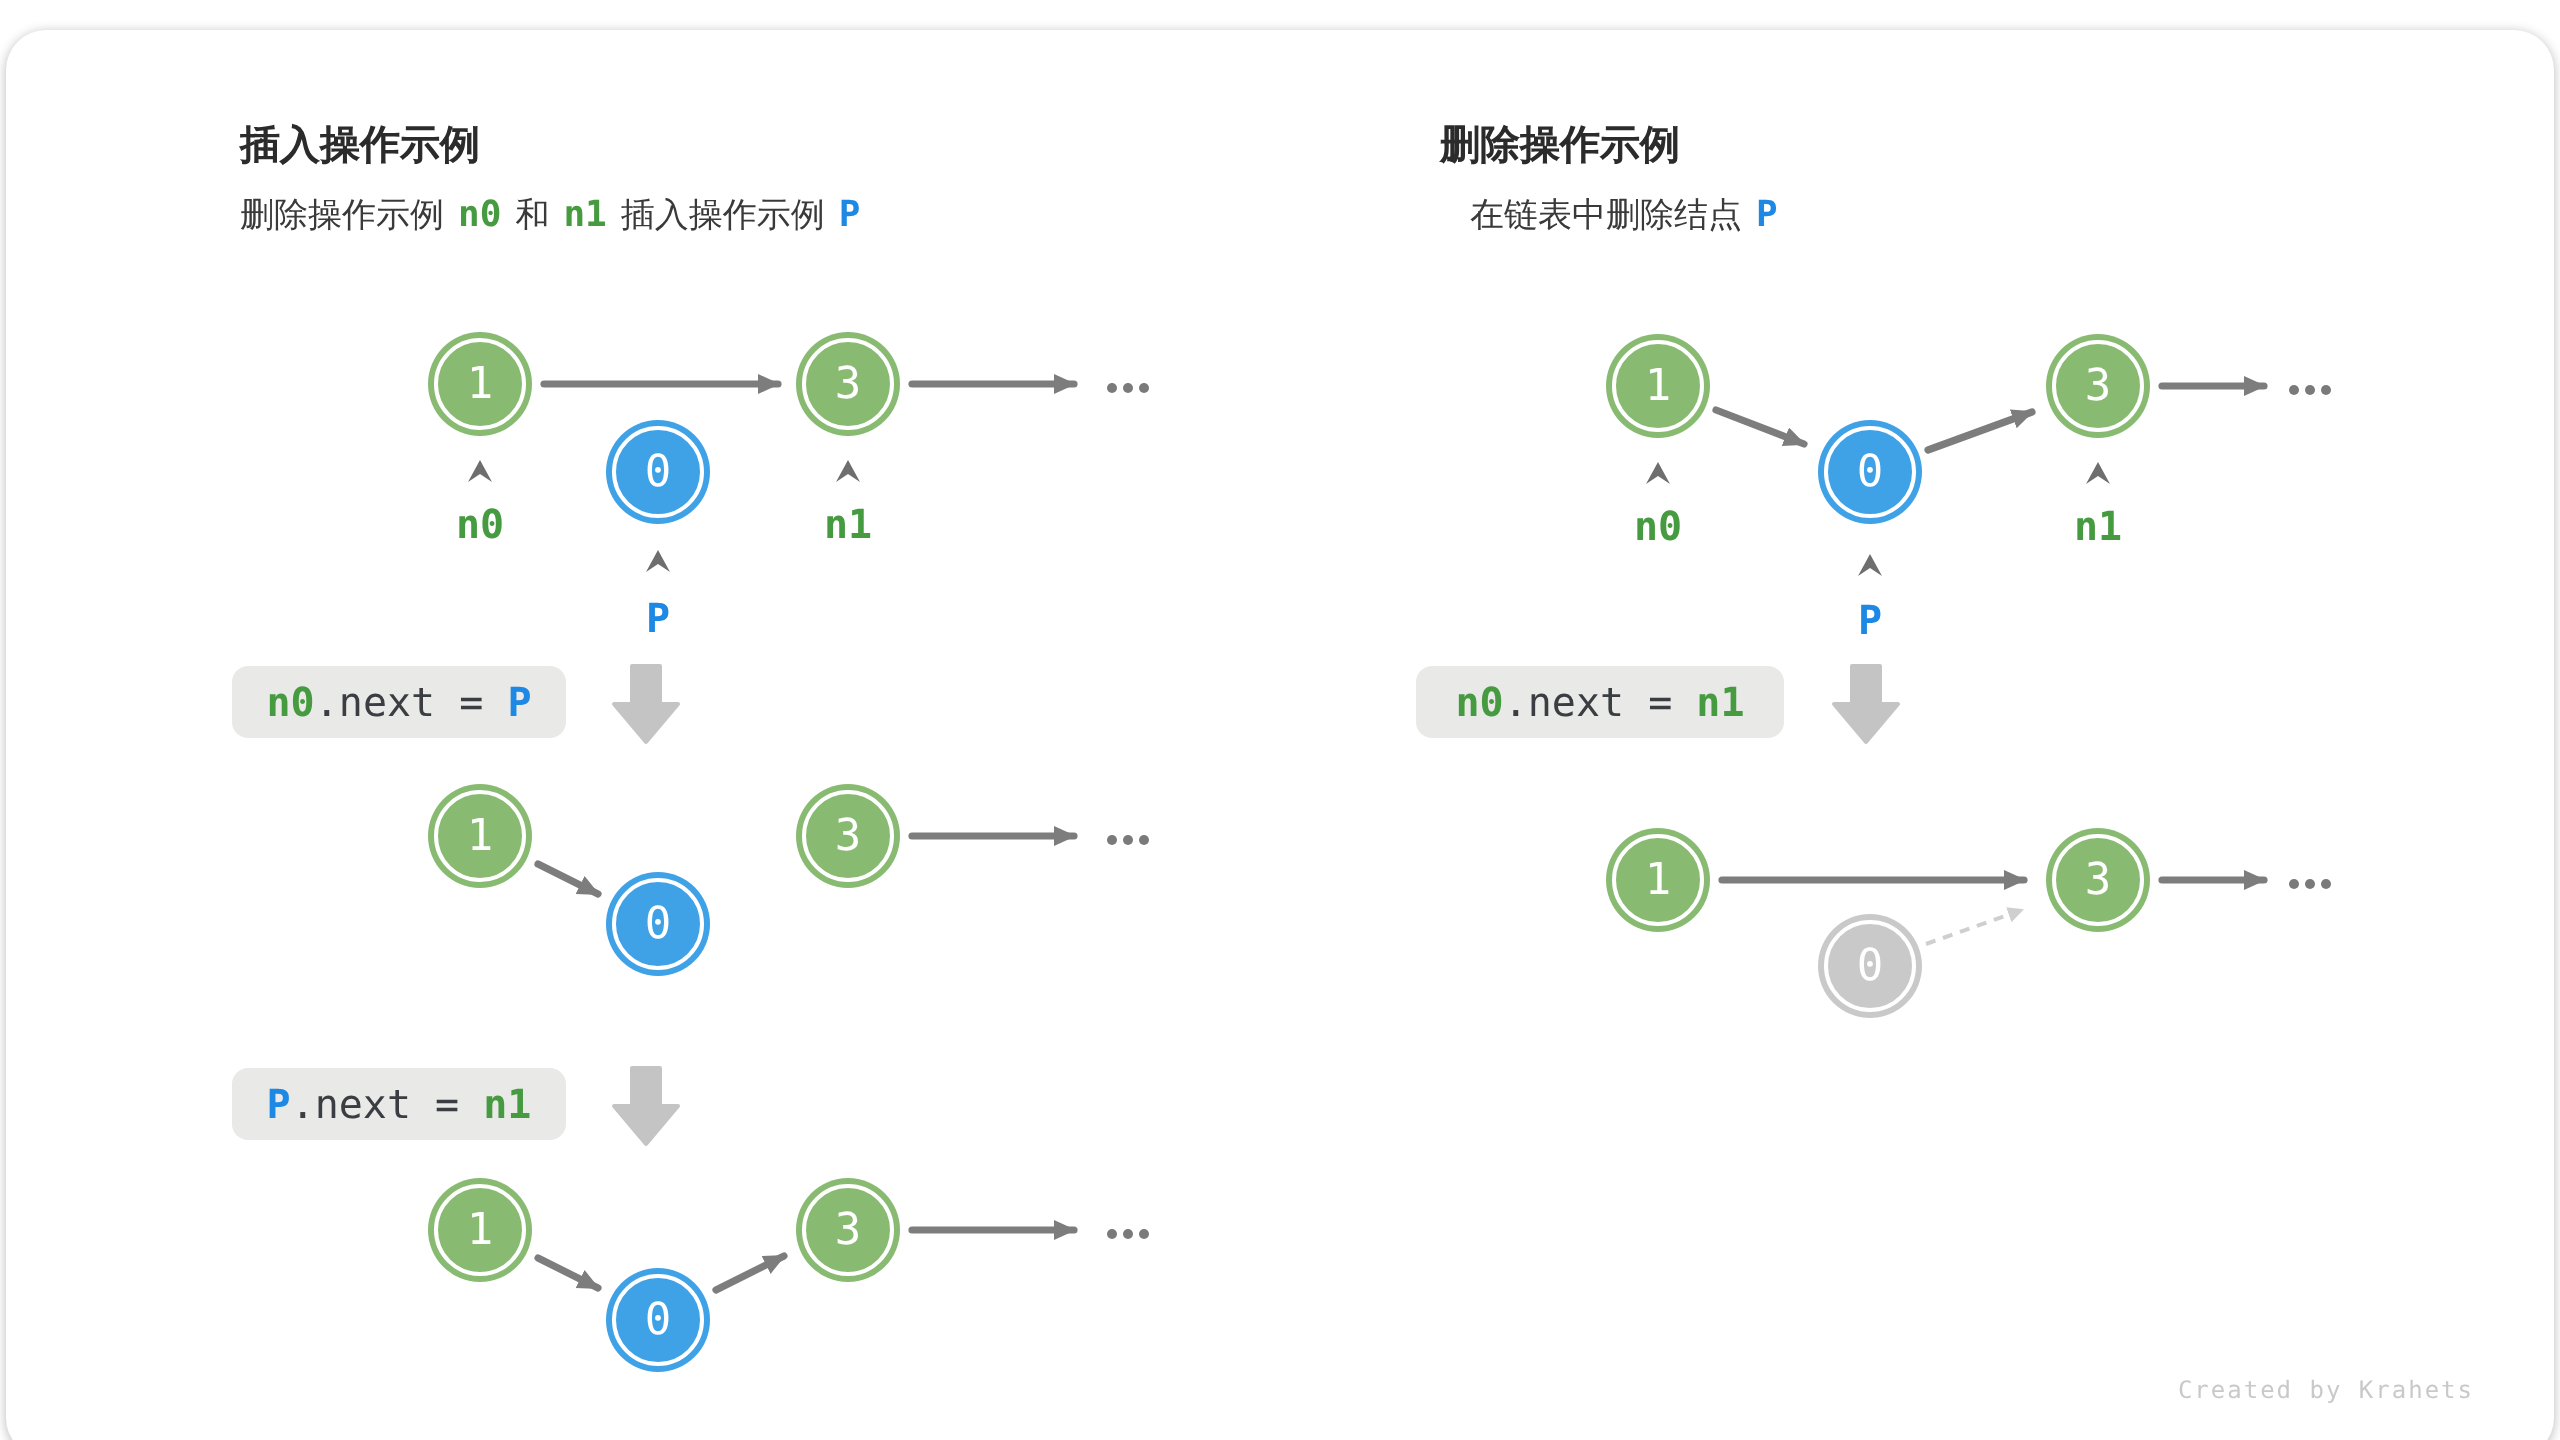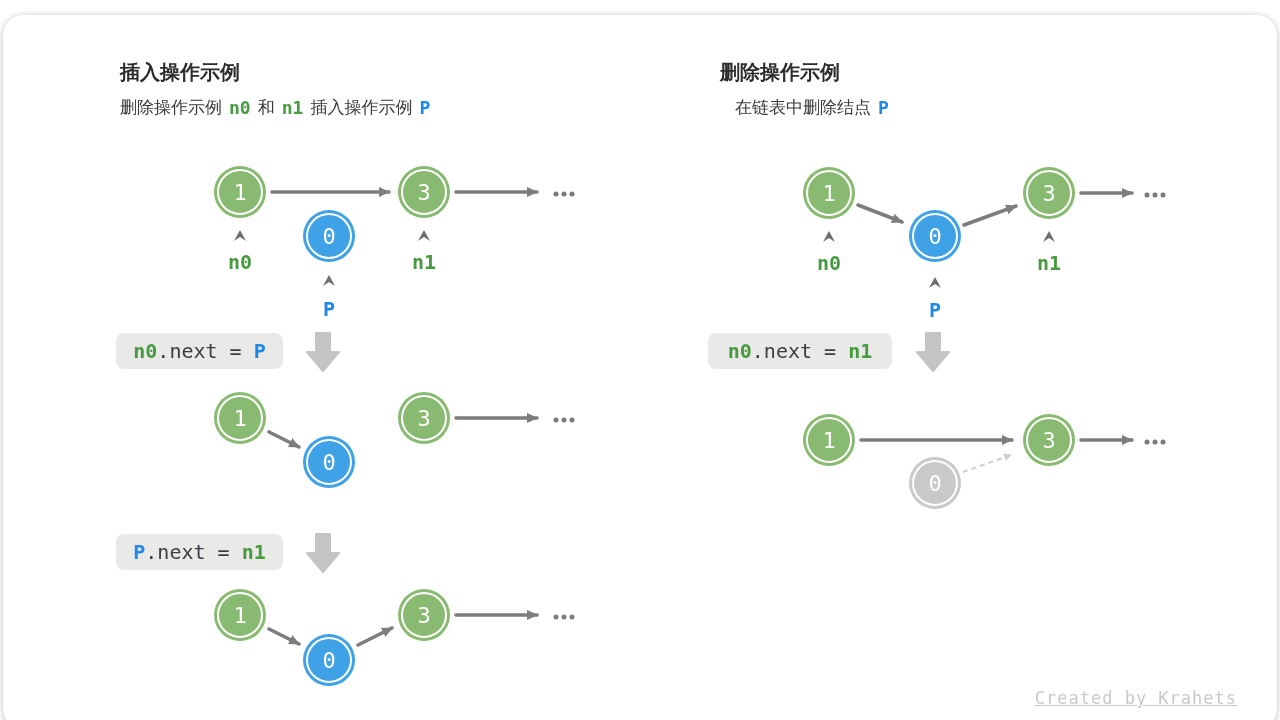--- a/index.html
+++ b/index.html
@@ -29,22 +29,22 @@
   .nlabel{position:absolute;transform:translate(-50%,-50%);font-weight:700;font-size:20px;
     font-family:"DejaVu Sans Mono","Liberation Mono",monospace;}
   .nlabel.g{color:var(--text-green);} .nlabel.b{color:var(--text-blue);}
   .code-box{position:absolute;height:36px;background:var(--code-box-bg);border-radius:8px;
     display:flex;align-items:center;justify-content:center;white-space:pre;
     font-family:"DejaVu Sans Mono","Liberation Mono",monospace;font-size:20px;color:#3A3E42;}
   .code-box .g{color:var(--text-green);font-weight:700;}
   .code-box .b{color:var(--text-blue);font-weight:700;}
   .dots{position:absolute;transform:translate(-50%,-50%);display:flex;gap:3px;}
   .dots i{width:5px;height:5px;border-radius:50%;background:var(--dot-gray);}
-  .footer{position:absolute;right:40px;top:673px;font-size:17px;letter-spacing:1px;
-    font-family:"DejaVu Sans Mono","Liberation Mono",monospace;color:var(--muted-gray);text-decoration:underline;}
+  .footer{position:absolute;right:40px;top:673px;font-size:12px;letter-spacing:1px;
+    font-family:"DejaVu Sans Mono","Liberation Mono",monospace;color:var(--muted-gray);}
   svg.overlay{position:absolute;left:0;top:0;pointer-events:none;}
   .arrow{stroke:var(--arrow-gray);stroke-width:3.6;stroke-linecap:round;fill:none;}
   .dashed{stroke:var(--dashed-gray);stroke-width:2;stroke-dasharray:5 4;fill:none;}
   .caret{fill:var(--caret-gray);}
   .block-arrow{fill:var(--block-arrow-gray);stroke:var(--block-arrow-gray);
     stroke-width:2;stroke-linejoin:round;}
   #ah path{fill:var(--arrow-gray);} #ahl path{fill:var(--dashed-gray);}
 </style>
 </head>
 <body>

